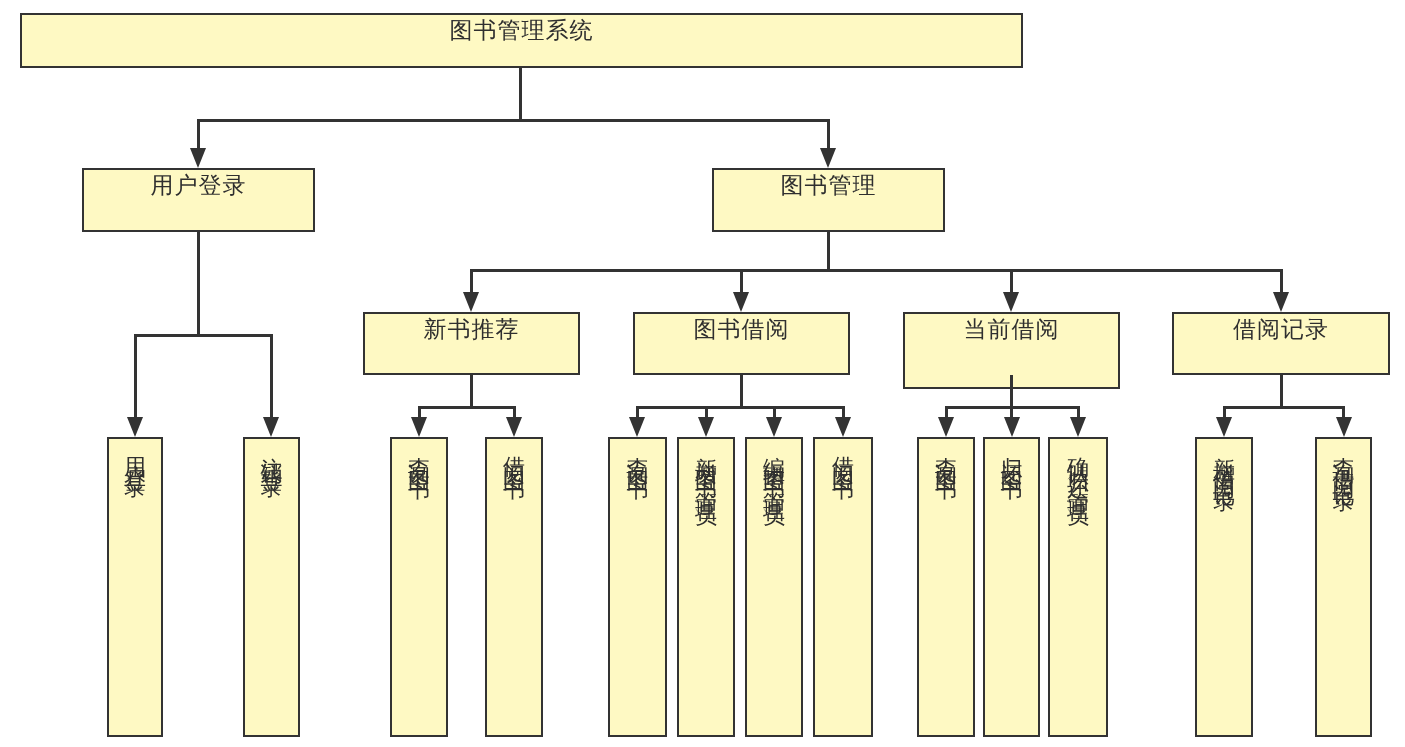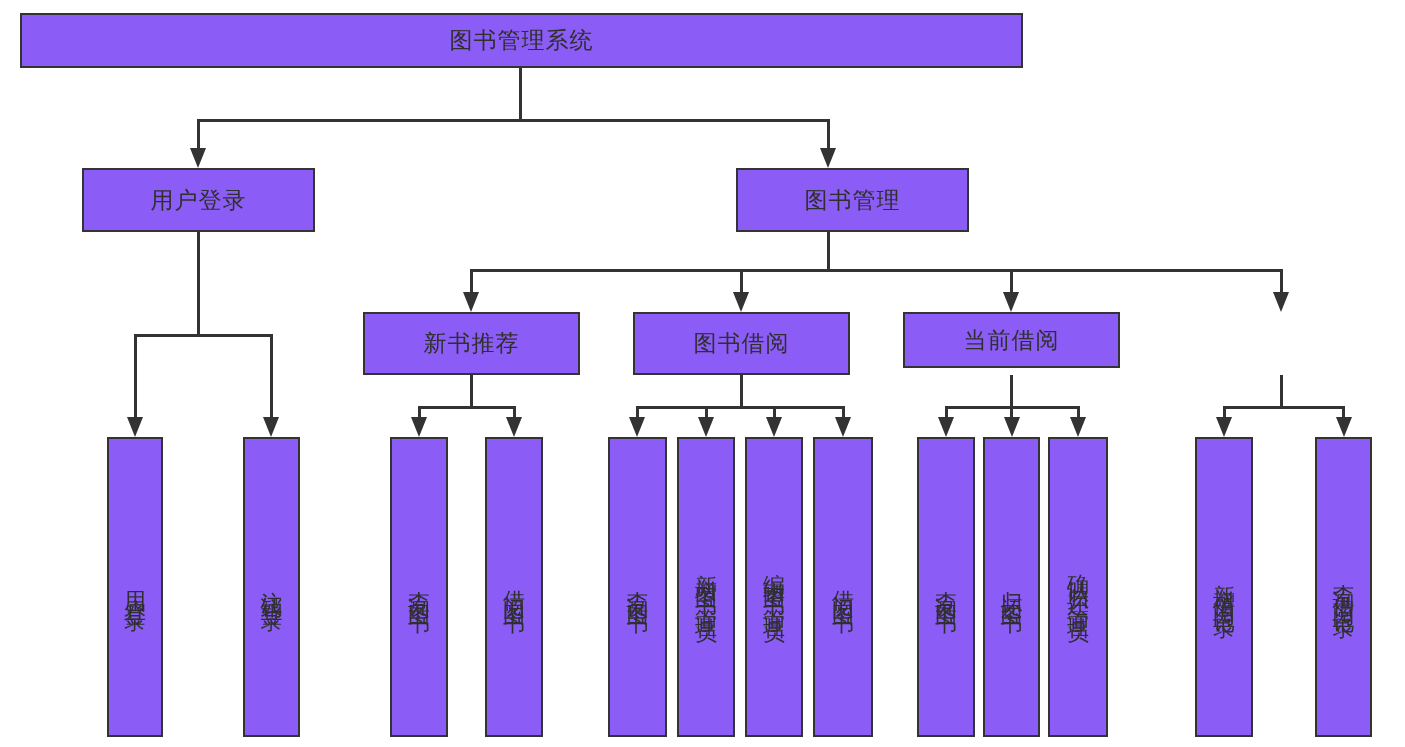--- a/index.html
+++ b/index.html
@@ -2,22 +2,22 @@
 <html><head>
 <meta charset="utf-8">
 <style>
   html,body{margin:0;padding:0;background:#ffffff;}
   *{box-sizing:border-box;}
   .canvas{
     position:relative;width:1405px;height:747px;background:#ffffff;overflow:hidden;
     font-family:"Liberation Sans","DejaVu Sans",sans-serif;color:#2f2f2f;
   }
   .box{
-    position:absolute;border:2.5px solid #333333;background:#8b5cf6;
-    display:flex;align-items:center;justify-content:center;text-align:center;
+    position:absolute;border:2.5px solid #333333;background:#fef9c3;
+    display:flex;align-items:flex-start;justify-content:center;text-align:center;
   }
   .hbox{font-size:23px;letter-spacing:1px;}
   .vbox .vtext{
     writing-mode:vertical-rl;text-orientation:mixed;
     font-size:22px;letter-spacing:7px;line-height:1.1;
   }
   .vl{position:absolute;width:3px;background:#333333;}
   .hl{position:absolute;height:3px;background:#333333;}
   .arr{
     position:absolute;width:0;height:0;
@@ -35,36 +35,39 @@
 <div class="canvas">
 
   <div class="box hbox" style="left:20px;top:13px;width:1003px;height:55px;">
     <span>图书管理系统</span>
   </div>
 
   <div class="box hbox" style="left:82px;top:168px;width:233px;height:64px;">
     <span>用户登录</span>
   </div>
 
-  <div class="box hbox" style="left:712px;top:168px;width:233px;height:64px;margin-left:24px;">
+  <div class="box hbox" style="left:712px;top:168px;width:233px;height:64px;">
     <span>图书管理</span>
   </div>
 
   <div class="box hbox" style="left:633px;top:312px;width:217px;height:63px;">
     <span>图书借阅</span>
   </div>
 
   <div class="box hbox" style="left:363px;top:312px;width:217px;height:63px;">
     <span>新书推荐</span>
   </div>
 
-  <div class="box hbox" style="left:903px;top:312px;width:217px;height:56px;">
+  <div class="box hbox" style="left:903px;top:312px;width:217px;height:77px;">
     <span>当前借阅</span>
   </div>
 
+  <div class="box hbox" style="left:1172px;top:312px;width:218px;height:63px;">
+    <span>借阅记录</span>
+  </div>
 
   <div class="box vbox" style="left:107px;top:437px;width:56px;height:300px;">
     <span class="vtext">用户登录</span>
   </div>
   <div class="box vbox" style="left:243px;top:437px;width:57px;height:300px;">
     <span class="vtext">注销登录</span>
   </div>
 
   <div class="box vbox" style="left:390px;top:437px;width:58px;height:300px;">
     <span class="vtext">查询图书</span>

